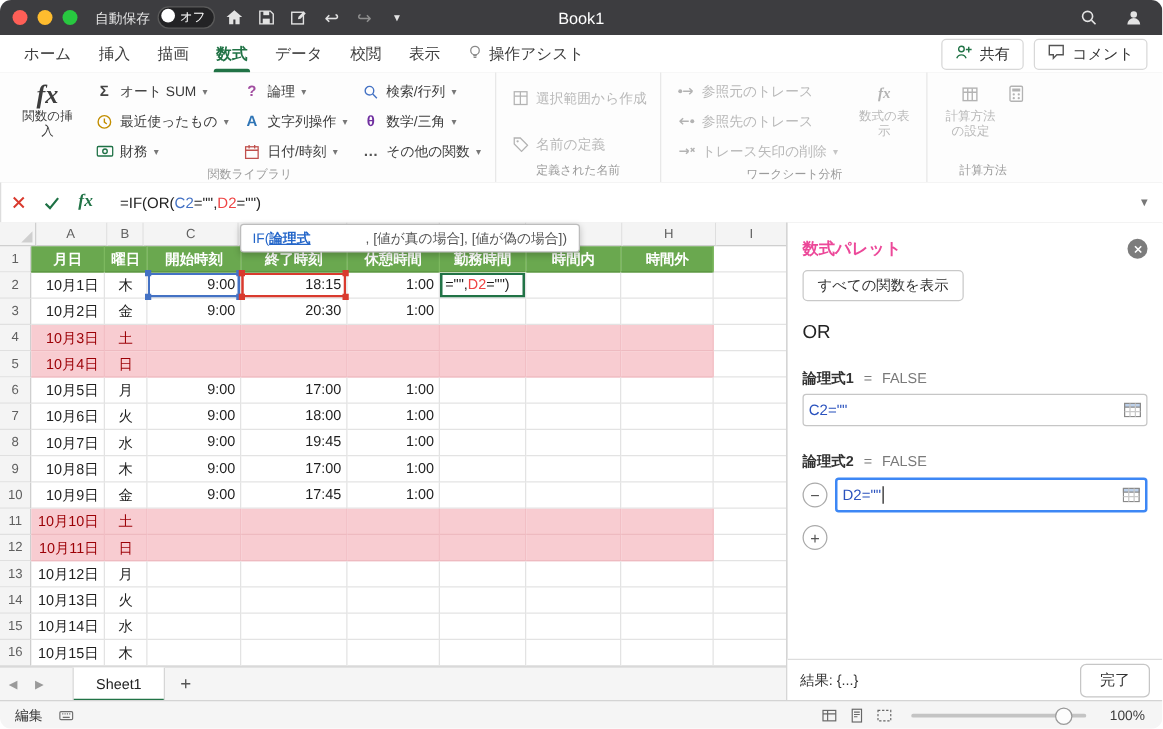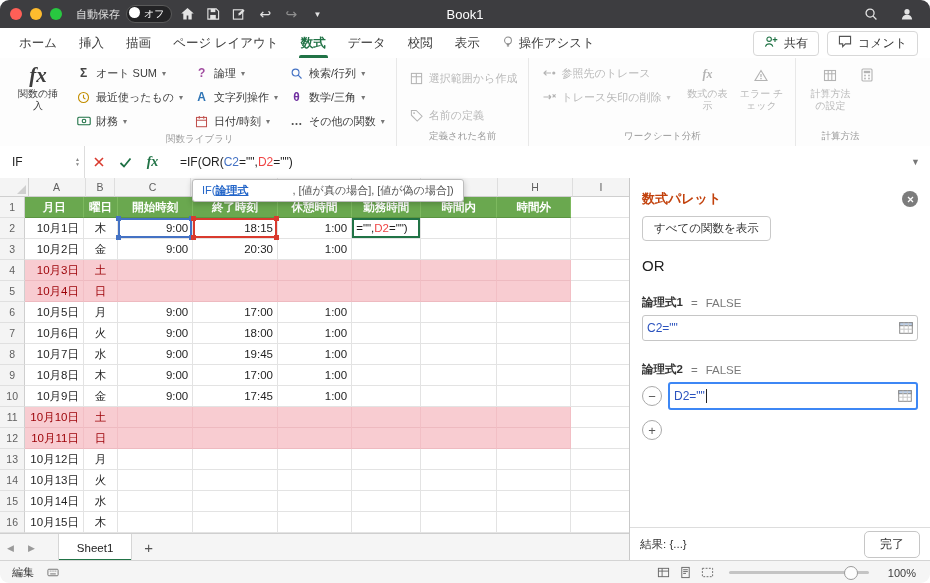--- a/index.html
+++ b/index.html
@@ -99,21 +99,21 @@
   .cell.wk{background:#f8ccd1;color:#9c0006;border-right-color:#f2bfc5;border-bottom-color:#eebac0;}
   .cell.refblue{box-shadow:inset 0 0 0 2px #4472c4;z-index:2;}
   .cell.refred{box-shadow:inset 0 0 0 2px #d93a2e;z-index:2;}
   .cell.editing{box-shadow:inset 0 0 0 2px #217346;z-index:2;background:#fff;}
   .handle{position:absolute;width:5px;height:5px;z-index:3;}
 
   
   .panel{position:absolute;top:178px;right:0;width:300px;height:382px;background:#fff;
     border-left:1px solid #c9c9c9;z-index:10;}
   .panel-h{display:flex;align-items:center;padding:12px 12px 6px;}
-  .panel-title{font-size:13px;font-weight:bold;color:#c2410c;}
+  .panel-title{font-size:13px;font-weight:bold;color:#ec4899;}
   .panel-close{margin-left:auto;width:16px;height:16px;border-radius:50%;background:#7c7c7c;
     display:flex;align-items:center;justify-content:center;}
   .showall{display:inline-block;margin:2px 12px 4px;border:1px solid #c9c9c9;border-radius:4px;
     padding:4px 11px;font-size:11.5px;color:#333;background:#fff;}
   .fn-name{margin:12px 12px 0;font-size:15px;color:#222;}
   .arg{margin:21px 12px 0;}
   .arg-top{display:flex;align-items:center;gap:8px;font-size:11.5px;}
   .alabel{color:#333;font-weight:bold;}
   .aeq{color:#7a7a7a;}
   .ares{color:#7a7a7a;}
@@ -210,23 +210,20 @@
     <div style="display:flex" id="tabs-host">
         <div class="rtab">
           <span>ホーム</span>
         </div>
         <div class="rtab">
           <span>挿入</span>
         </div>
         <div class="rtab">
           <span>描画</span>
         </div>
-        <div class="rtab">
-          <span>ページ レイアウト</span>
-        </div>
         <div class="rtab active">
           <span>数式</span>
         </div>
         <div class="rtab">
           <span>データ</span>
         </div>
         <div class="rtab">
           <span>校閲</span>
         </div>
         <div class="rtab">
@@ -377,20 +374,29 @@
       </div>
       <div class="rgroup-label">定義された名前</div>
     </div>
 
     <div class="rgroup">
       <div class="rgroup-body">
         <div class="rgroup-col" id="auditing-body">
             <div class="ddbtn disabled">
               <span class="icon">
                 <svg width="14" height="10" viewBox="0 0 14 10">
+                  <circle cx="2.2" cy="5" r="1.6" fill="#b3b3b3"></circle>
+                  <path d="M4.5 5h7.5M12 5 9.4 2.6M12 5 9.4 7.4" fill="none" stroke="#b3b3b3" stroke-width="1.2"></path>
+                </svg>
+              </span>
+              <span class="ddlabel">参照元のトレース</span>
+            </div>
+            <div class="ddbtn disabled">
+              <span class="icon">
+                <svg width="14" height="10" viewBox="0 0 14 10">
                   <circle cx="11.8" cy="5" r="1.6" fill="#b3b3b3"></circle>
                   <path d="M1.5 5H9M1.9 5l2.6-2.4M1.9 5l2.6 2.4" fill="none" stroke="#b3b3b3" stroke-width="1.2"></path>
                 </svg>
               </span>
               <span class="ddlabel">参照先のトレース</span>
             </div>
             <div class="ddbtn disabled">
               <span class="icon">
                 <svg width="14" height="10" viewBox="0 0 14 10">
                   <path d="M1.5 5h7.5M9 5 6.8 3M9 5 6.8 7" fill="none" stroke="#b3b3b3" stroke-width="1.2"></path>
@@ -400,30 +406,20 @@
               <span class="ddlabel">トレース矢印の削除</span>
               <span class="chev">▾</span>
             </div>
           </div>
         <div style="display:flex" id="auditing-big">
             <div class="bigbtn disabled">
               <span class="bicon">
                 <span class="glyph" style="font-style:italic;font-family:'Liberation Serif',serif;color:#b3b3b3">fx</span>
               </span>
               <span class="bigbtn-label">数式の表示</span>
-            </div>
-            <div class="bigbtn disabled">
-              <span class="bicon">
-                <svg width="14" height="13" viewBox="0 0 14 13">
-                  <path d="M7 1.5 13 11.5H1z" fill="none" stroke="#b3b3b3" stroke-width="1.1"></path>
-                  <path d="M7 5v3" stroke="#b3b3b3" stroke-width="1.2"></path>
-                  <circle cx="7" cy="9.6" r="0.8" fill="#b3b3b3"></circle>
-                </svg>
-              </span>
-              <span class="bigbtn-label">エラー チェック</span>
             </div>
           </div>
       </div>
       <div class="rgroup-label">ワークシート分析</div>
     </div>
 
     <div class="rgroup">
       <div class="rgroup-body">
         <div style="display:flex" id="calc-big">
             <div class="bigbtn disabled">
@@ -447,27 +443,20 @@
                 </svg>
               </span>
             </div>
           </div>
       </div>
       <div class="rgroup-label">計算方法</div>
     </div>
   </div>
 
   <div class="fbar">
-    <div class="namebox">
-      <span>IF</span>
-      <span class="stepper">
-          <span>▲</span>
-          <span>▼</span>
-        </span>
-    </div>
     <div class="fdiv"></div>
     <span class="fbtn">
         <svg width="12" height="12" viewBox="0 0 12 12">
           <path d="M2 2l8 8M10 2l-8 8" stroke="#d93a2e" stroke-width="1.6"></path>
         </svg>
       </span>
     <span class="fbtn">
         <svg width="13" height="11" viewBox="0 0 13 11">
           <path d="M1.5 6l3.5 3.5L11.5 1.5" stroke="#1e7145" stroke-width="1.8" fill="none"></path>
         </svg>

